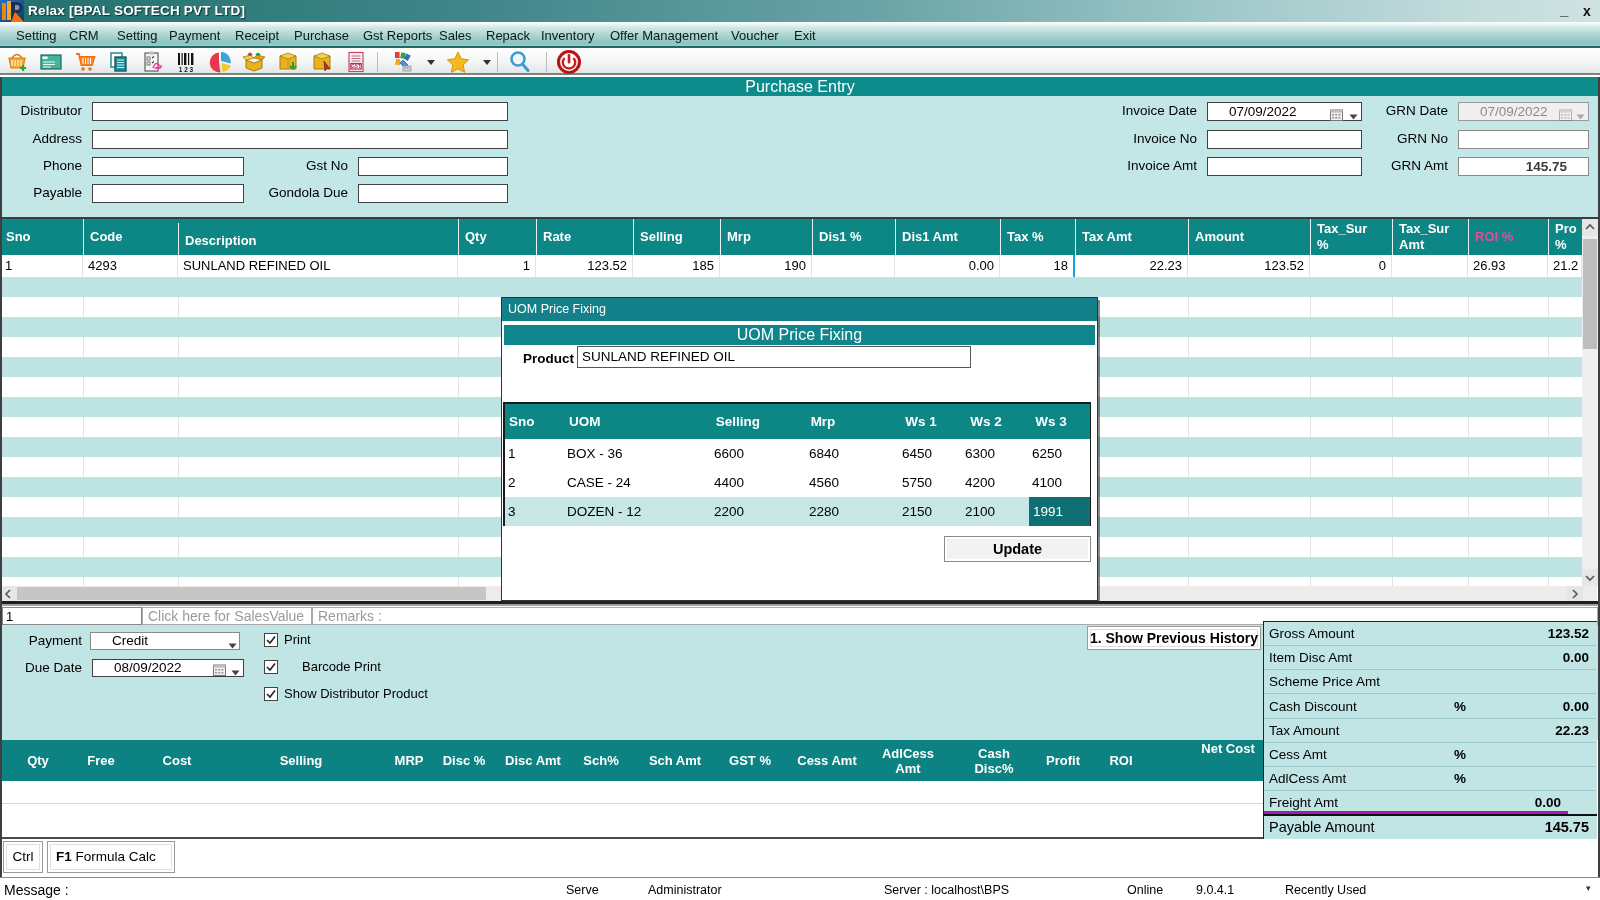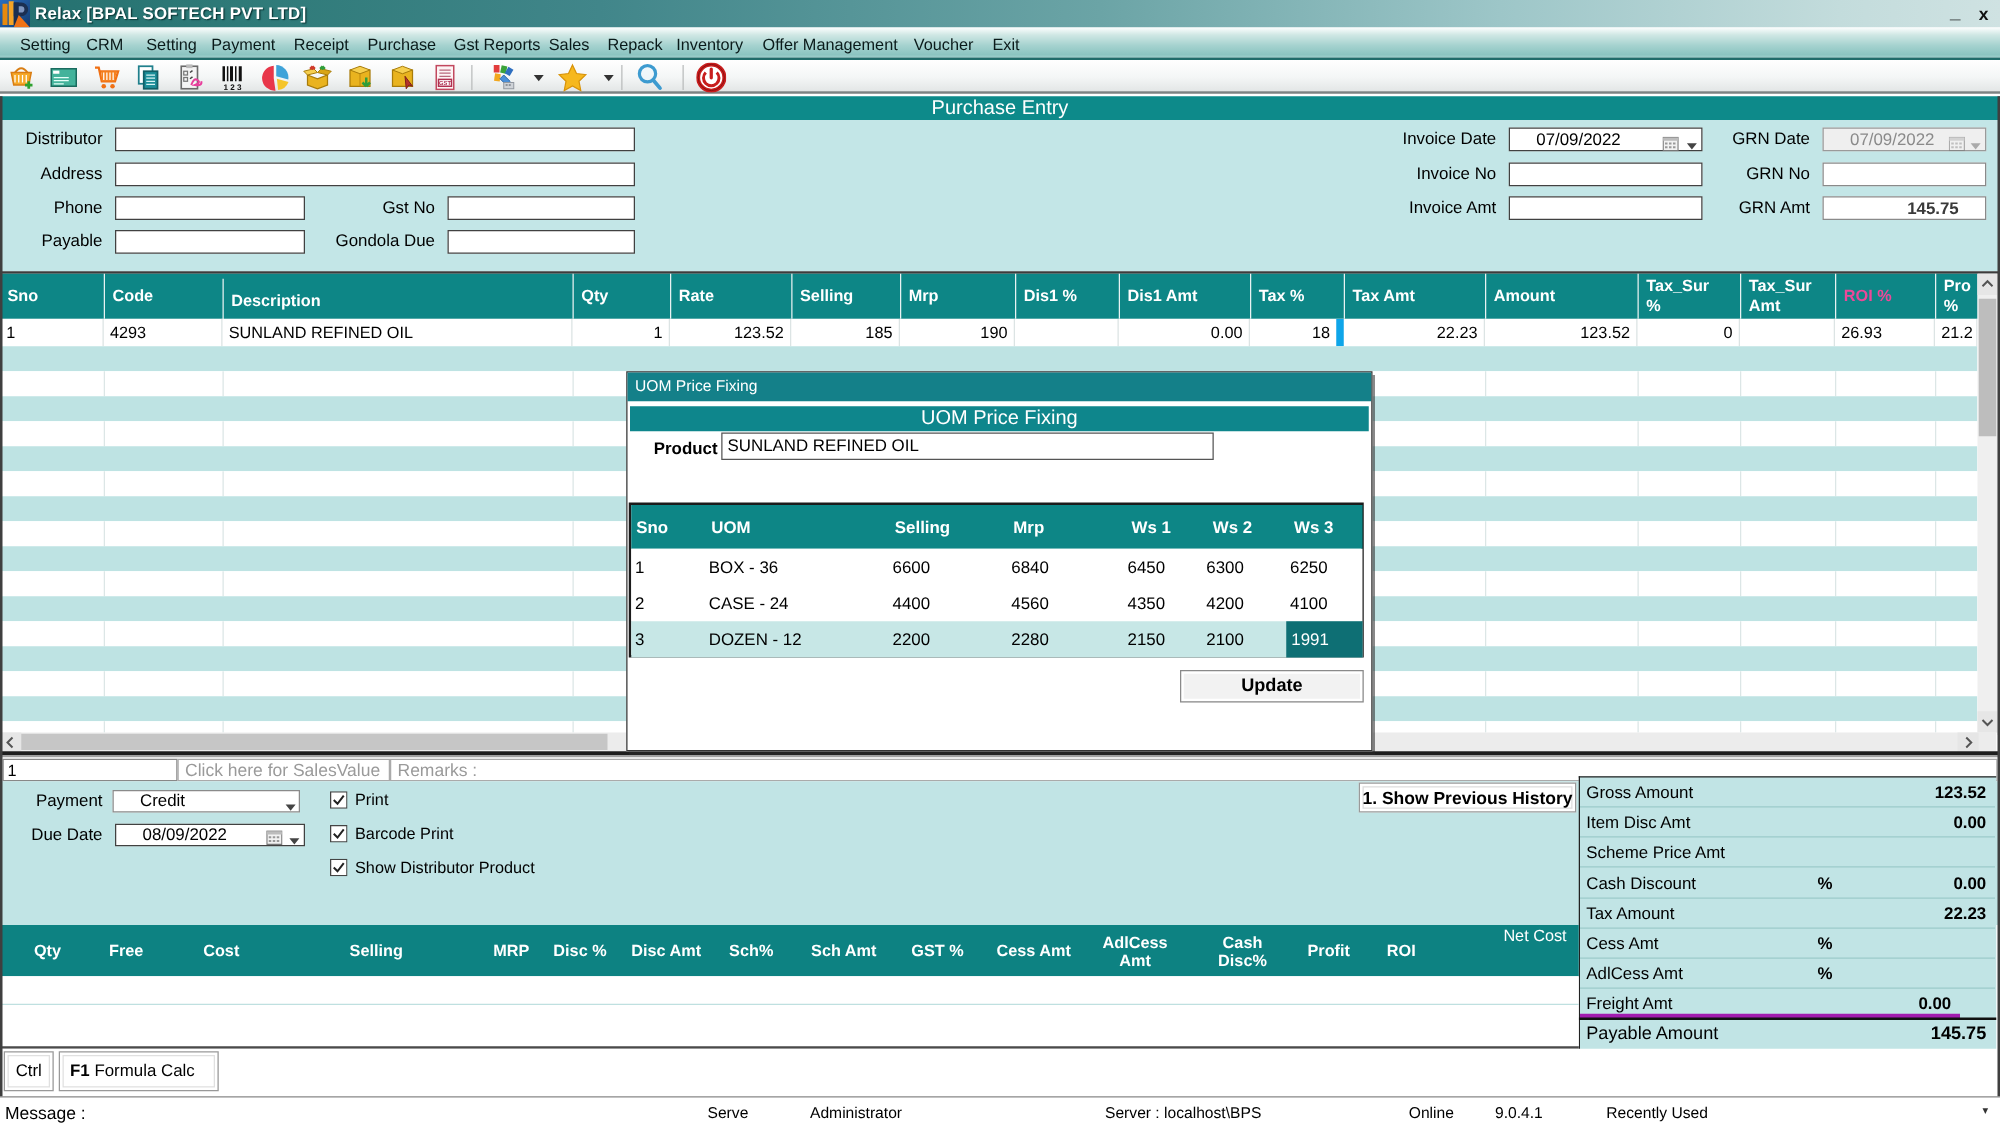--- a/index.html
+++ b/index.html
@@ -226,21 +226,21 @@
     <div style="position:absolute;left:0;top:0;width:1582px;height:22px;background:#fff">
       <div style="position:absolute;left:0px;top:0;width:83px;height:22px;border-right:1px solid #dce4e4;font-size:13px;line-height:21px;text-align:left;padding:0 5px;overflow:hidden">1</div>
       <div style="position:absolute;left:83px;top:0;width:95px;height:22px;border-right:1px solid #dce4e4;font-size:13px;line-height:21px;text-align:left;padding:0 5px;overflow:hidden">4293</div>
       <div style="position:absolute;left:178px;top:0;width:280px;height:22px;border-right:1px solid #dce4e4;font-size:13px;line-height:21px;text-align:left;padding:0 5px;overflow:hidden">SUNLAND REFINED OIL</div>
       <div style="position:absolute;left:458px;top:0;width:78px;height:22px;border-right:1px solid #dce4e4;font-size:13px;line-height:21px;text-align:right;padding:0 5px;overflow:hidden">1</div>
       <div style="position:absolute;left:536px;top:0;width:97px;height:22px;border-right:1px solid #dce4e4;font-size:13px;line-height:21px;text-align:right;padding:0 5px;overflow:hidden">123.52</div>
       <div style="position:absolute;left:633px;top:0;width:87px;height:22px;border-right:1px solid #dce4e4;font-size:13px;line-height:21px;text-align:right;padding:0 5px;overflow:hidden">185</div>
       <div style="position:absolute;left:720px;top:0;width:92px;height:22px;border-right:1px solid #dce4e4;font-size:13px;line-height:21px;text-align:right;padding:0 5px;overflow:hidden">190</div>
       <div style="position:absolute;left:812px;top:0;width:83px;height:22px;border-right:1px solid #dce4e4;font-size:13px;line-height:21px;text-align:left;padding:0 5px;overflow:hidden"></div>
       <div style="position:absolute;left:895px;top:0;width:105px;height:22px;border-right:1px solid #dce4e4;font-size:13px;line-height:21px;text-align:right;padding:0 5px;overflow:hidden">0.00</div>
-      <div style="position:absolute;left:1000px;top:0;width:75px;height:22px;border-right:6px solid #0ea5e9;font-size:13px;line-height:21px;text-align:right;padding:0 5px;overflow:hidden">18</div>
+      <div style="position:absolute;left:1000px;top:0;width:75px;height:22px;border-right:2px solid #0ea5e9;font-size:13px;line-height:21px;text-align:right;padding:0 5px;overflow:hidden">18</div>
       <div style="position:absolute;left:1075px;top:0;width:113px;height:22px;border-right:1px solid #dce4e4;font-size:13px;line-height:21px;text-align:right;padding:0 5px;overflow:hidden">22.23</div>
       <div style="position:absolute;left:1188px;top:0;width:122px;height:22px;border-right:1px solid #dce4e4;font-size:13px;line-height:21px;text-align:right;padding:0 5px;overflow:hidden">123.52</div>
       <div style="position:absolute;left:1310px;top:0;width:82px;height:22px;border-right:1px solid #dce4e4;font-size:13px;line-height:21px;text-align:right;padding:0 5px;overflow:hidden">0</div>
       <div style="position:absolute;left:1392px;top:0;width:76px;height:22px;border-right:1px solid #dce4e4;font-size:13px;line-height:21px;text-align:left;padding:0 5px;overflow:hidden"></div>
       <div style="position:absolute;left:1468px;top:0;width:80px;height:22px;border-right:1px solid #dce4e4;font-size:13px;line-height:21px;text-align:left;padding:0 5px;overflow:hidden">26.93</div>
       <div style="position:absolute;left:1548px;top:0;width:34px;height:22px;border-right:1px solid #dce4e4;font-size:13px;line-height:21px;text-align:left;padding:0 5px;overflow:hidden">21.2</div>
     </div>
     <div style="position:absolute;left:0;top:22px;width:1582px;height:20px;background:#bee3e3"></div>
     <div style="position:absolute;left:0;top:42px;width:1582px;height:20px;background:#ffffff">
       <div style="position:absolute;left:83px;top:0;width:1px;height:20px;background:#dce6e6"></div>
@@ -440,21 +440,21 @@
       </svg></span><span style="position:absolute;right:3px;top:5px"><svg width="9" height="6" viewBox="0 0 9 6" style="vertical-align:1px">
         <path d="M0.5 0.5 L8.5 0.5 L4.5 5.5 Z" fill="#444"></path>
       </svg></span></div>
 <div class="abs" style="left:264px;top:632px;font-size:13px;color:#000"><svg width="14" height="14" viewBox="0 0 14 14" style="vertical-align:-3px">
       <rect x="0.5" y="0.5" width="13" height="13" fill="#fff" stroke="#444"></rect>
       <path d="M3 7 L6 10 L11 3.5" fill="none" stroke="#222" stroke-width="1.6"></path>
     </svg><span style="margin-left:6px">Print</span></div>
 <div class="abs" style="left:264px;top:659px;font-size:13px;color:#000"><svg width="14" height="14" viewBox="0 0 14 14" style="vertical-align:-3px">
       <rect x="0.5" y="0.5" width="13" height="13" fill="#fff" stroke="#444"></rect>
       <path d="M3 7 L6 10 L11 3.5" fill="none" stroke="#222" stroke-width="1.6"></path>
-    </svg><span style="margin-left:6px">Barcode Print</span></div>
+    </svg><span style="margin-left:24px">Barcode Print</span></div>
 <div class="abs" style="left:264px;top:686px;font-size:13px;color:#000"><svg width="14" height="14" viewBox="0 0 14 14" style="vertical-align:-3px">
       <rect x="0.5" y="0.5" width="13" height="13" fill="#fff" stroke="#444"></rect>
       <path d="M3 7 L6 10 L11 3.5" fill="none" stroke="#222" stroke-width="1.6"></path>
     </svg><span style="margin-left:6px">Show Distributor Product</span></div>
 <div class="abs" style="left:1087px;top:626px;width:174px;height:24px;background:#fff;border:1px solid #9a9a9a;box-shadow:inset 0 0 0 2px #fff, inset 0 0 0 3px #ddd;font-size:14px;font-weight:bold;text-align:center;line-height:22px">1. Show Previous History</div>
 <div class="abs" style="left:1263px;top:621px;width:334px;height:219px;background:#c1e4e5;border-left:1px solid #222;border-top:1px solid #222"></div>
 <div class="abs" style="left:1264px;top:622px;width:332px;height:24px;border-bottom:1px solid #9ccaca;font-size:13.5px;line-height:23px">
     <span style="position:absolute;left:5px">Gross Amount</span>
     <span style="position:absolute;right:7px;font-weight:bold">123.52</span>
   </div>
@@ -501,21 +501,21 @@
 <div class="abs" style="left:409px;top:740px;width:110px;height:41px;color:#fff;font-weight:bold;font-size:13px;line-height:15px;display:flex;align-items:center;justify-content:center;text-align:center">Disc %</div>
 <div class="abs" style="left:478px;top:740px;width:110px;height:41px;color:#fff;font-weight:bold;font-size:13px;line-height:15px;display:flex;align-items:center;justify-content:center;text-align:center">Disc Amt</div>
 <div class="abs" style="left:546px;top:740px;width:110px;height:41px;color:#fff;font-weight:bold;font-size:13px;line-height:15px;display:flex;align-items:center;justify-content:center;text-align:center">Sch%</div>
 <div class="abs" style="left:620px;top:740px;width:110px;height:41px;color:#fff;font-weight:bold;font-size:13px;line-height:15px;display:flex;align-items:center;justify-content:center;text-align:center">Sch Amt</div>
 <div class="abs" style="left:695px;top:740px;width:110px;height:41px;color:#fff;font-weight:bold;font-size:13px;line-height:15px;display:flex;align-items:center;justify-content:center;text-align:center">GST %</div>
 <div class="abs" style="left:772px;top:740px;width:110px;height:41px;color:#fff;font-weight:bold;font-size:13px;line-height:15px;display:flex;align-items:center;justify-content:center;text-align:center">Cess Amt</div>
 <div class="abs" style="left:853px;top:740px;width:110px;height:41px;color:#fff;font-weight:bold;font-size:13px;line-height:15px;display:flex;align-items:center;justify-content:center;text-align:center">AdlCess<br>Amt</div>
 <div class="abs" style="left:939px;top:740px;width:110px;height:41px;color:#fff;font-weight:bold;font-size:13px;line-height:15px;display:flex;align-items:center;justify-content:center;text-align:center">Cash<br>Disc%</div>
 <div class="abs" style="left:1008px;top:740px;width:110px;height:41px;color:#fff;font-weight:bold;font-size:13px;line-height:15px;display:flex;align-items:center;justify-content:center;text-align:center">Profit</div>
 <div class="abs" style="left:1066px;top:740px;width:110px;height:41px;color:#fff;font-weight:bold;font-size:13px;line-height:15px;display:flex;align-items:center;justify-content:center;text-align:center">ROI</div>
-<div class="abs" style="left:1173px;top:728px;width:110px;height:41px;color:#fff;font-weight:normal;font-size:13px;line-height:15px;display:flex;align-items:center;justify-content:center;text-align:center">Net Cost</div>
+<div class="abs" style="left:1173px;top:728px;width:110px;height:41px;color:#fff;font-weight:bold;font-size:13px;line-height:15px;display:flex;align-items:center;justify-content:center;text-align:center">Net Cost</div>
 <div class="abs" style="left:0;top:781px;width:1263px;height:56px;background:#fff"></div>
 <div class="abs" style="left:0;top:803px;width:1263px;height:1px;background:#bfe0e0"></div>
 <div class="abs" style="left:0;top:837px;width:1263px;height:2px;background:#4a4a4a"></div>
 <div class="abs" style="left:0;top:839px;width:1600px;height:38px;background:#fff"></div>
 <div class="abs" style="left:3px;top:841px;width:40px;height:32px;background:#fff;border:1px solid #999;box-shadow:inset 0 0 0 2px #fff,inset 0 0 0 3px #e0e0e0;font-size:13.5px;text-align:center;line-height:30px">Ctrl</div>
 <div class="abs" style="left:47px;top:841px;width:128px;height:32px;background:#fff;border:1px solid #999;box-shadow:inset 0 0 0 2px #fff,inset 0 0 0 3px #e0e0e0;font-size:13.5px;line-height:30px;padding-left:8px"><b>F1</b> Formula Calc</div>
 <div class="abs" style="left:0;top:877px;width:1600px;height:23px;background:#fff;border-top:1px solid #888">
  <span class="abs" style="left:4px;top:4px;font-size:14px">Message :</span>
  <span class="abs" style="left:566px;top:5px;font-size:12.5px">Serve</span>
  <span class="abs" style="left:648px;top:5px;font-size:12.5px">Administrator</span>
@@ -545,21 +545,21 @@
       <div style="position:absolute;left:209px;top:35px;height:29px;font-size:13.5px;line-height:29px">6600</div>
       <div style="position:absolute;left:304px;top:35px;height:29px;font-size:13.5px;line-height:29px">6840</div>
       <div style="position:absolute;left:397px;top:35px;height:29px;font-size:13.5px;line-height:29px">6450</div>
       <div style="position:absolute;left:460px;top:35px;height:29px;font-size:13.5px;line-height:29px">6300</div>
       <div style="position:absolute;left:527px;top:35px;height:29px;font-size:13.5px;line-height:29px">6250</div>
       <div style="position:absolute;left:0;top:64px;width:585px;height:29px;background:#fff"></div>
       <div style="position:absolute;left:3px;top:64px;height:29px;font-size:13.5px;line-height:29px">2</div>
       <div style="position:absolute;left:62px;top:64px;height:29px;font-size:13.5px;line-height:29px">CASE - 24</div>
       <div style="position:absolute;left:209px;top:64px;height:29px;font-size:13.5px;line-height:29px">4400</div>
       <div style="position:absolute;left:304px;top:64px;height:29px;font-size:13.5px;line-height:29px">4560</div>
-      <div style="position:absolute;left:397px;top:64px;height:29px;font-size:13.5px;line-height:29px">4350</div>
+      <div style="position:absolute;left:397px;top:64px;height:29px;font-size:13.5px;line-height:29px">5750</div>
       <div style="position:absolute;left:460px;top:64px;height:29px;font-size:13.5px;line-height:29px">4200</div>
       <div style="position:absolute;left:527px;top:64px;height:29px;font-size:13.5px;line-height:29px">4100</div>
       <div style="position:absolute;left:0;top:93px;width:585px;height:29px;background:#c7e7e6"></div>
       <div style="position:absolute;left:3px;top:93px;height:29px;font-size:13.5px;line-height:29px">3</div>
       <div style="position:absolute;left:62px;top:93px;height:29px;font-size:13.5px;line-height:29px">DOZEN - 12</div>
       <div style="position:absolute;left:209px;top:93px;height:29px;font-size:13.5px;line-height:29px">2200</div>
       <div style="position:absolute;left:304px;top:93px;height:29px;font-size:13.5px;line-height:29px">2280</div>
       <div style="position:absolute;left:397px;top:93px;height:29px;font-size:13.5px;line-height:29px">2150</div>
       <div style="position:absolute;left:460px;top:93px;height:29px;font-size:13.5px;line-height:29px">2100</div>
       <div style="position:absolute;left:524px;top:93px;width:61px;height:29px;background:#0e6f74;color:#fff;font-size:13.5px;line-height:29px;padding-left:4px">1991</div>

